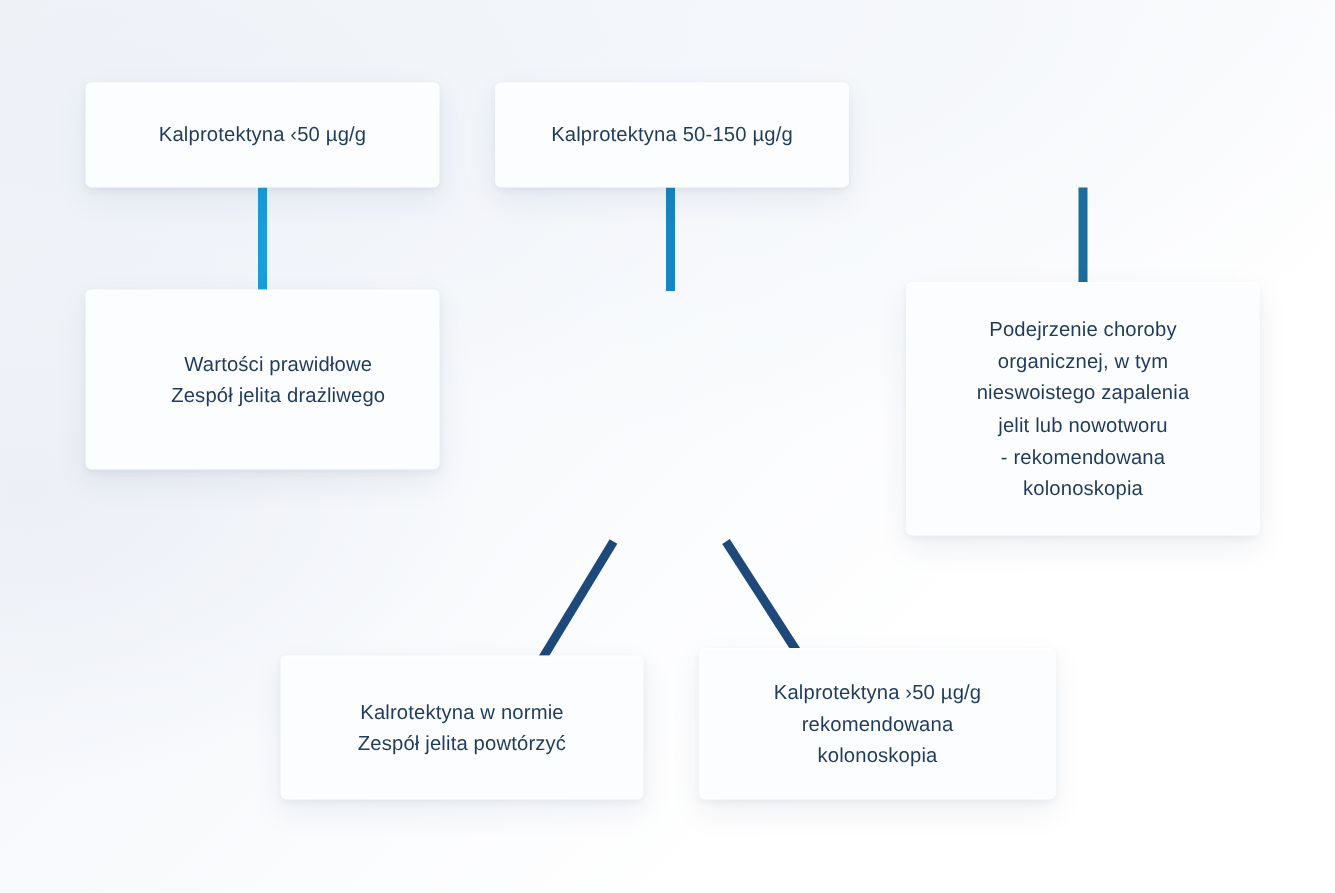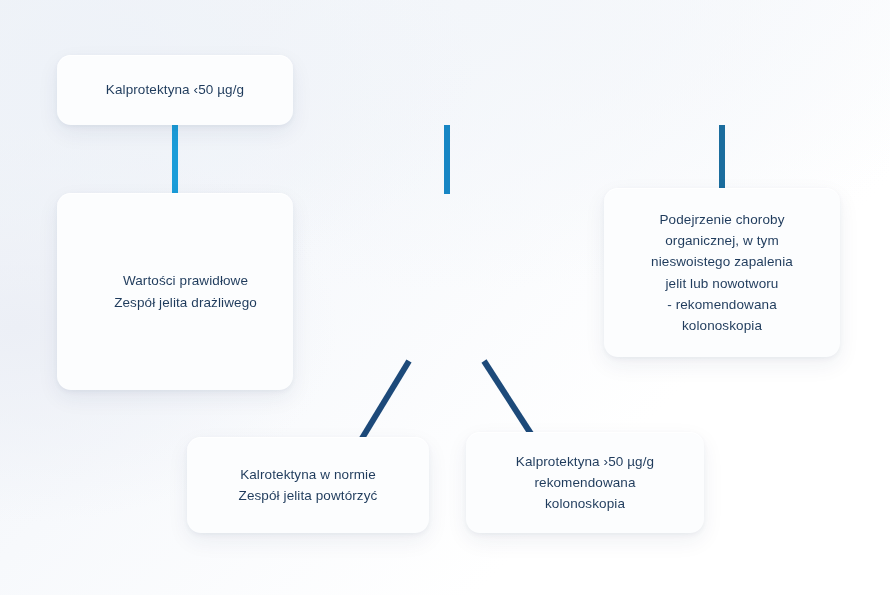--- a/index.html
+++ b/index.html
@@ -30,21 +30,21 @@
     left: 0;
     top: 0;
     width: 890px;
     height: 595px;
     pointer-events: none;
   }
 
   .node {
     position: absolute;
     background: #fcfdfe;
-    border-radius: 14px;
+    border-radius: 4px;
     box-shadow:
       0 2px 5px rgba(25, 50, 92, 0.055),
       0 8px 22px rgba(25, 50, 92, 0.065),
       0 1px 0 rgba(255,255,255,0.9) inset;
     display: flex;
     align-items: center;
     justify-content: center;
     box-sizing: border-box;
     padding: 8px 14px;
     z-index: 2;
@@ -59,21 +59,21 @@
     white-space: pre-line;
     font-weight: 400;
   }
 
   
   #node-top-low   { left: 57px;  top: 55px;  width: 236px; height: 70px; }
   #node-top-mid   { left: 330px; top: 55px;  width: 236px; height: 70px; }
   #node-top-high  { left: 604px; top: 55px;  width: 236px; height: 70px; }
 
   
-  #node-normal    { left: 57px;  top: 193px; width: 236px; height: 197px; padding-left: 35px; }
+  #node-normal    { left: 57px;  top: 193px; width: 236px; height: 120px; padding-left: 35px; }
   #node-repeat    { left: 328px; top: 193px; width: 238px; height: 169px; }
   #node-organic   { left: 604px; top: 188px; width: 236px; height: 169px; }
 
   
   #node-followup-normal { left: 187px; top: 437px; width: 242px; height: 96px; }
   #node-followup-colon  { left: 466px; top: 432px; width: 238px; height: 101px; }
 </style>
 </head>
 <body>
 
@@ -84,20 +84,23 @@
     <line x1="447" y1="125" x2="447" y2="194" stroke="#1786c4" stroke-width="6"></line>
     <line x1="722" y1="125" x2="722" y2="194" stroke="#1b6d9e" stroke-width="6"></line>
     <line x1="409" y1="361" x2="361" y2="440" stroke="#1d4a7a" stroke-width="6" stroke-linecap="butt"></line>
     <line x1="484" y1="361" x2="533" y2="437" stroke="#1d4a7a" stroke-width="6" stroke-linecap="butt"></line>
   </svg>
 
   <div class="node" id="node-top-low">
     <div class="node-text">Kalprotektyna ‹50 µg/g</div>
   </div>
 
+  <div class="node" id="node-top-mid">
+    <div class="node-text">Kalprotektyna 50-150 µg/g</div>
+  </div>
 
 
   <div class="node" id="node-normal">
     <div class="node-text">Wartości prawidłowe
 Zespół jelita drażliwego</div>
   </div>
 
 
   <div class="node" id="node-organic">
     <div class="node-text">Podejrzenie choroby

